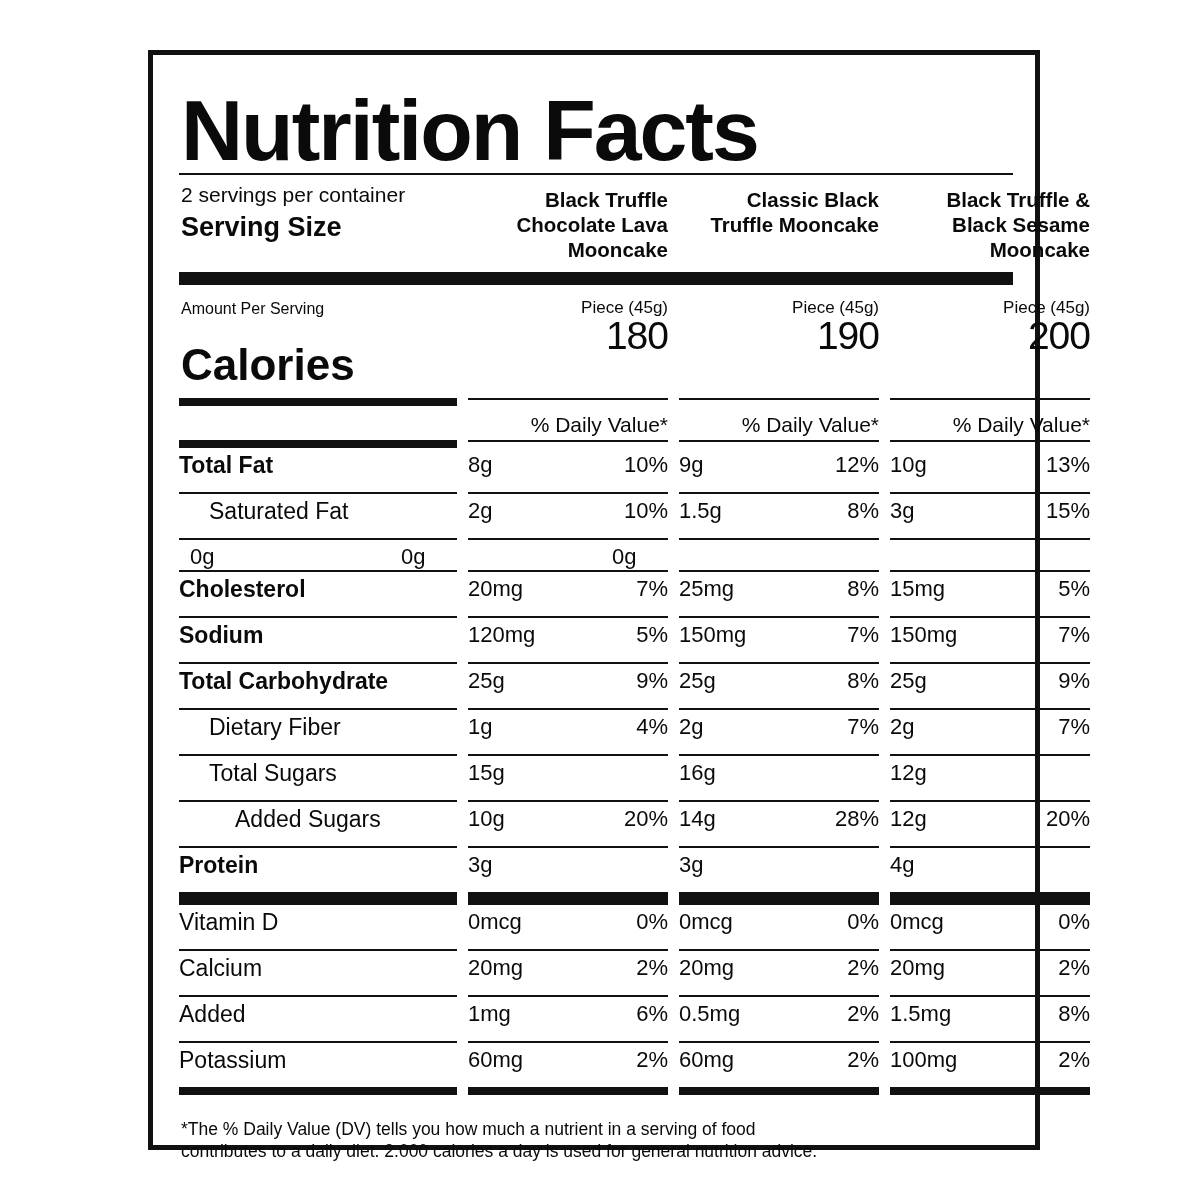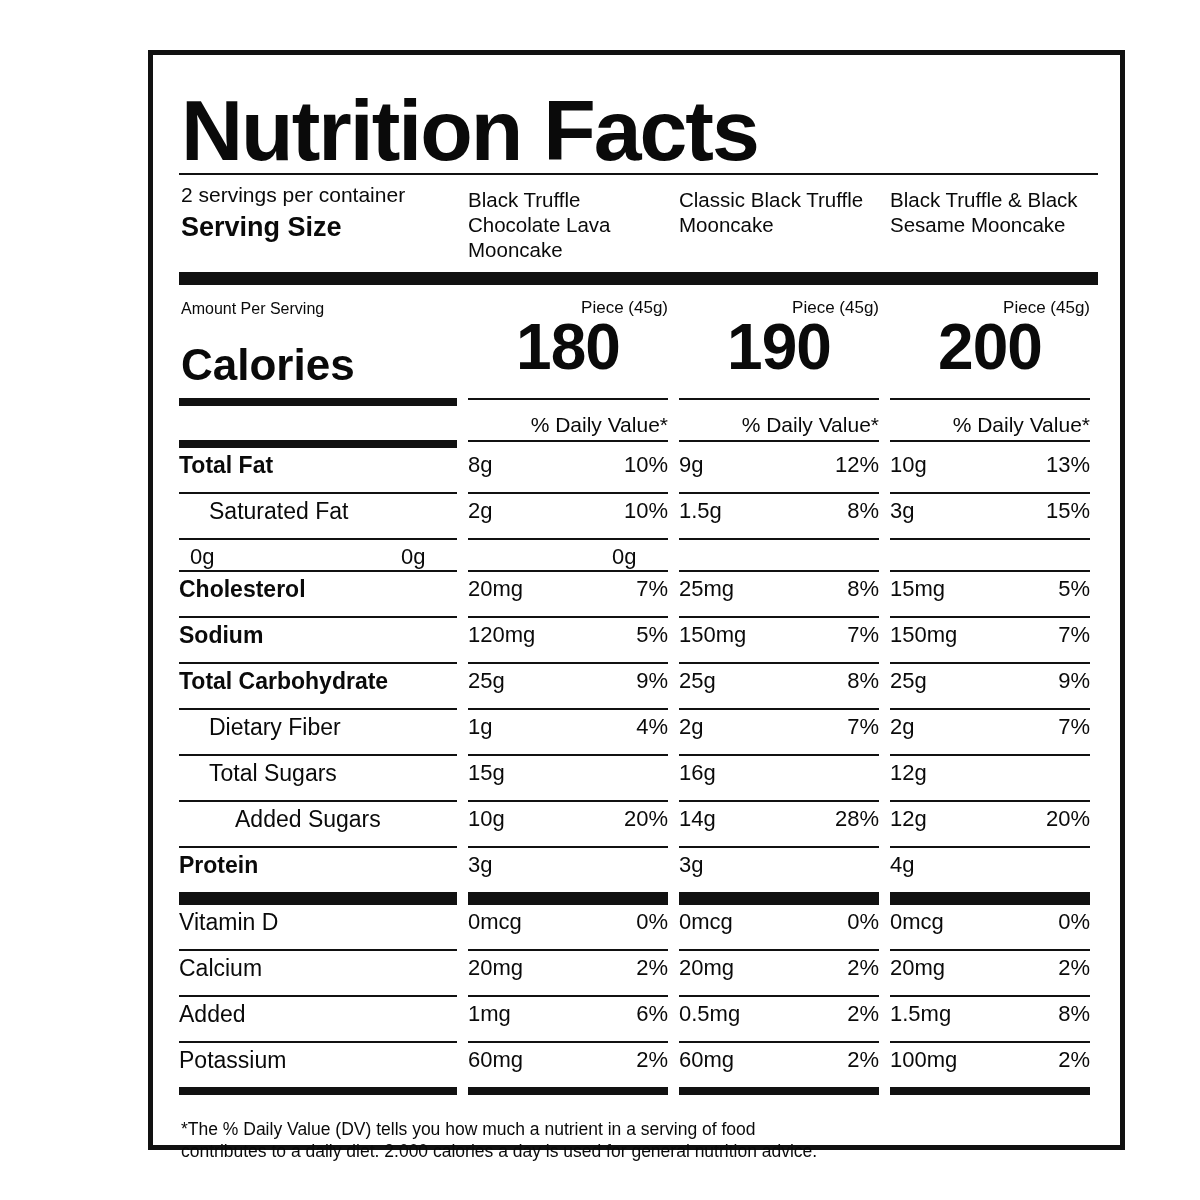--- a/index.html
+++ b/index.html
@@ -12,21 +12,21 @@
     height: 1200px;
     font-family: "Liberation Sans", sans-serif;
     color: #0a0a0a;
     -webkit-font-smoothing: none;
   }
 
   #label {
     position: absolute;
     left: 148px;
     top: 50px;
-    width: 977px;
+    width: 892px;
     height: 1100px;
     border: 5px solid #111;
     box-sizing: border-box;
     background: #fff;
   }
 
   .inner {
     position: absolute;
     left: 26px;
     top: 10px;
@@ -66,22 +66,23 @@
   }
   .serving-size {
     font-size: 27px;
     font-weight: bold;
     margin-top: 6px;
     padding-left: 2px;
   }
   .prod-name {
     font-size: 20.5px;
     line-height: 1.22;
-    text-align: left;
+    text-align: right;
     padding-top: 4px;
+    font-weight: bold;
   }
 
   
   .aps-row { margin-top: 9px; }
   .aps {
     font-size: 16px;
     padding-left: 2px;
     padding-top: 6px;
   }
   .piece {
@@ -89,23 +90,23 @@
     text-align: right;
     padding-top: 4px;
   }
   .cal-row { margin-top: 0px; }
   .calories {
     font-size: 44px;
     font-weight: bold;
     padding-left: 2px;
   }
   .cal-val {
-    font-size: 64px;
-    font-weight: bold;
-    text-align: center;
+    font-size: 39px;
+    font-weight: normal;
+    text-align: right;
     line-height: 0.92;
     letter-spacing: -1px;
   }
 
   .dv-row { margin-top: 4px; }
   .dv {
     font-size: 21px;
     text-align: right;
     padding-top: 3px;
     padding-bottom: 3px;

